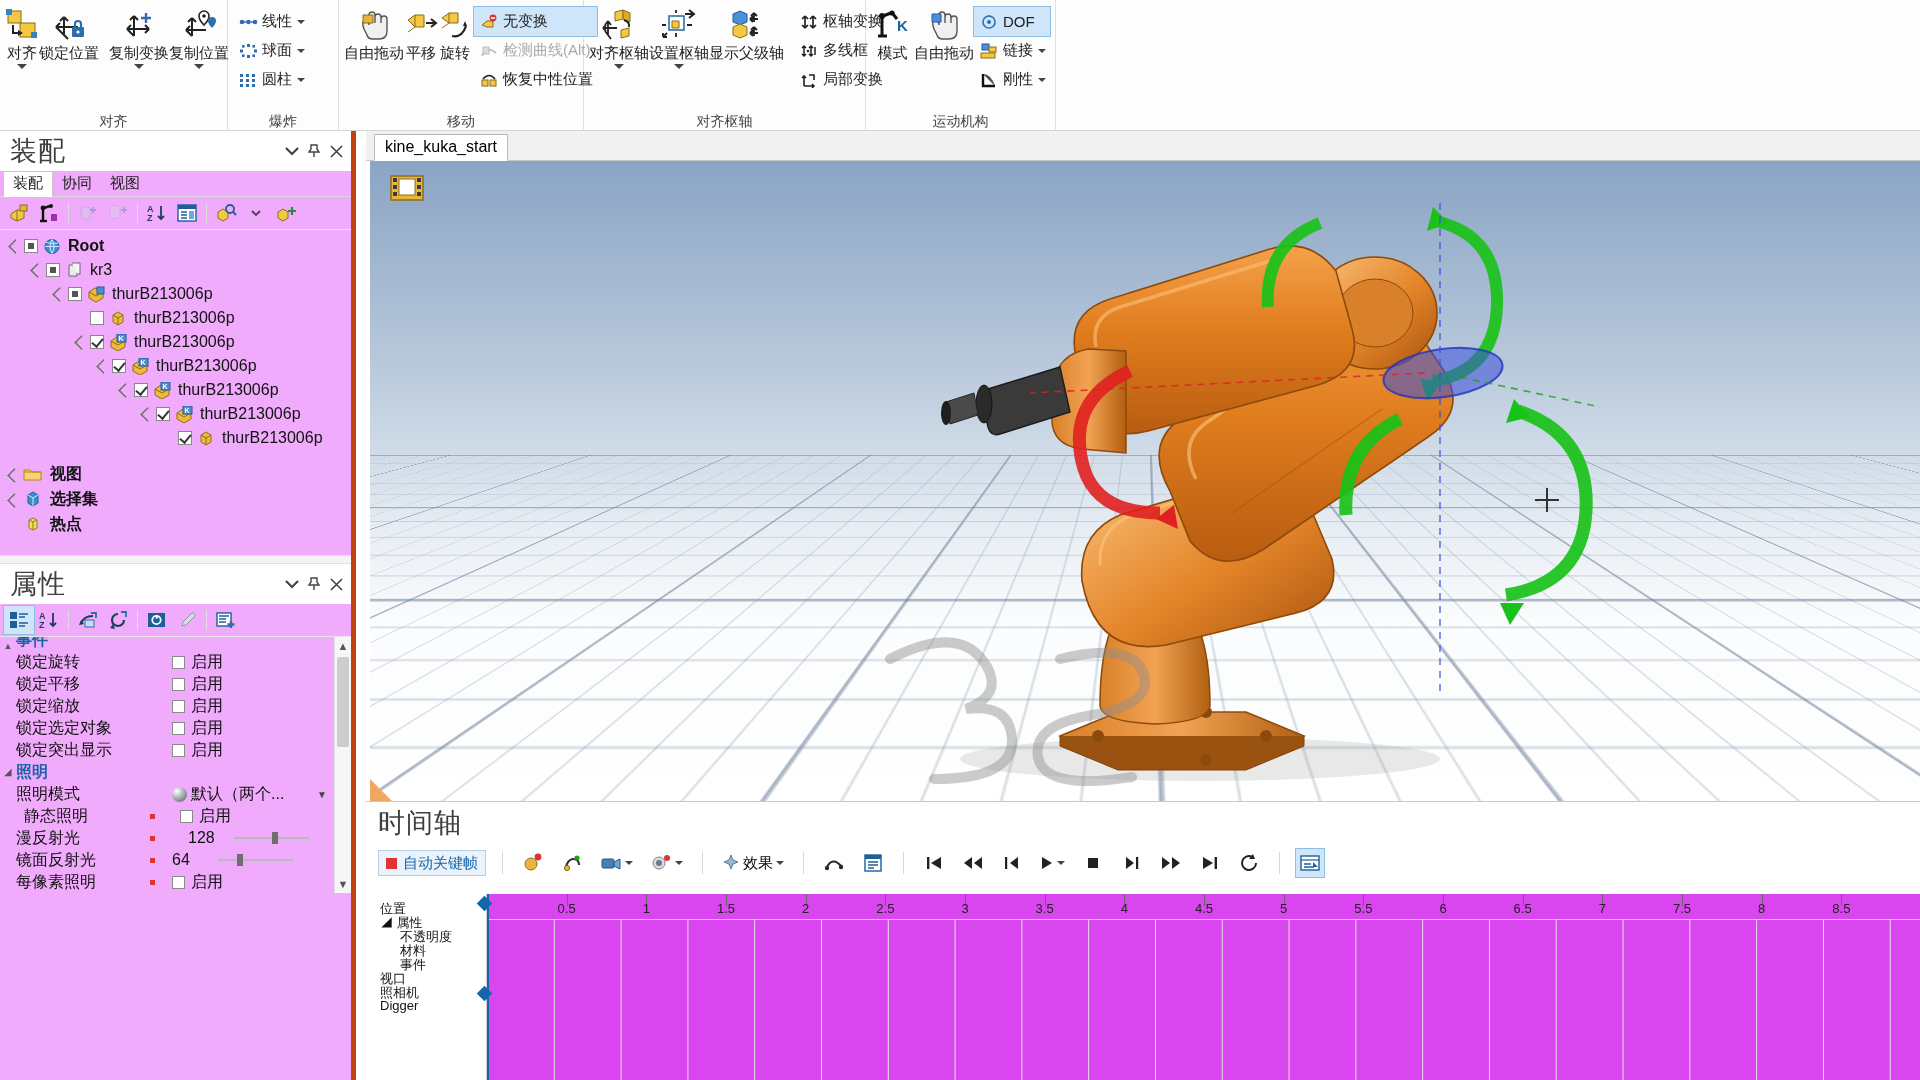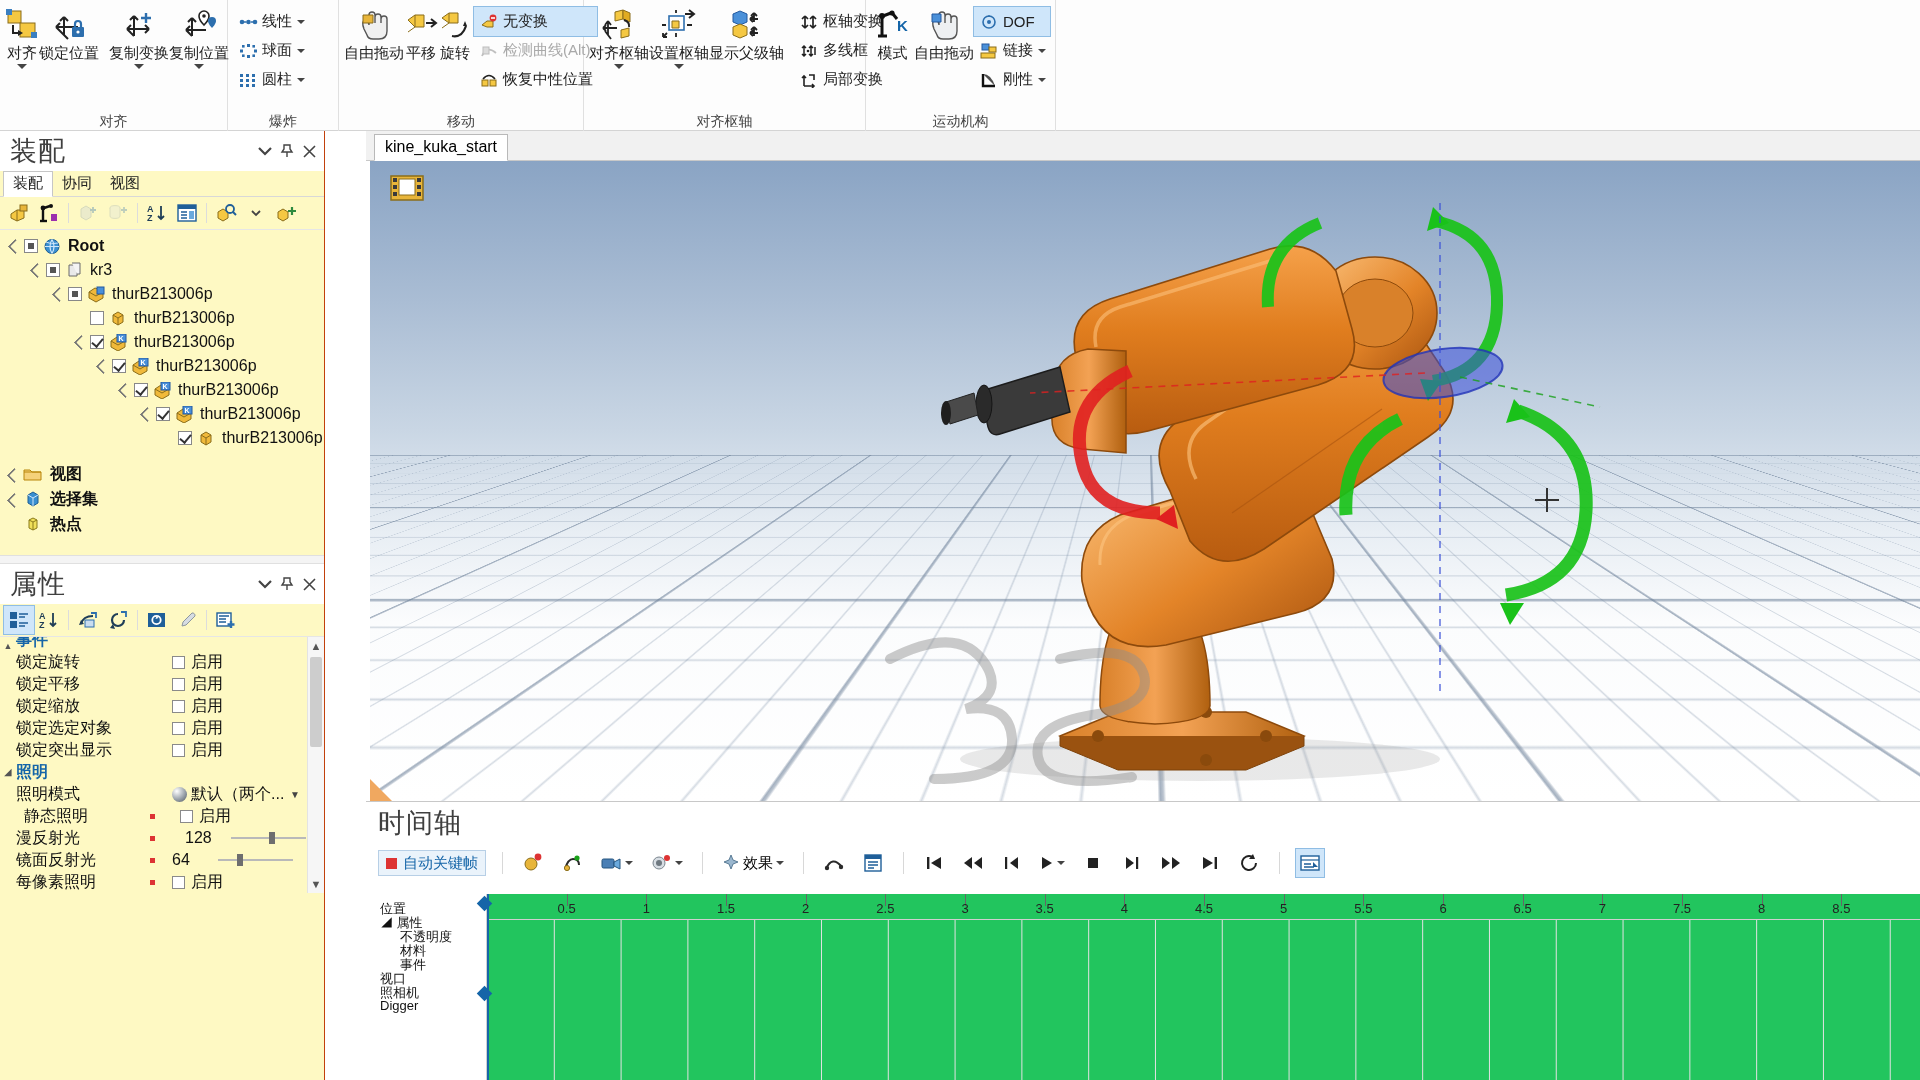--- a/index.html
+++ b/index.html
@@ -36,22 +36,22 @@
   .smallbtn .ico { width:22px; display:flex; justify-content:center; align-items:center; }
   .smallbtn .lbl { margin-left:3px; }
   .smallbtn .dd { margin-left:5px; width:0;height:0;
      border-left:4px solid transparent;border-right:4px solid transparent;
      border-top:4px solid #444; }
   .smallbtn.sel { background:#cfe6fa; outline:1px solid #8fbde4; }
   .smallbtn.dis { color:#a9a9a9; }
   .vsep { width:1px; background:#e2e2e2; height:82px; margin:4px 5px 0 5px; }
 
   
-  #leftpanel { position:absolute; left:0; top:131px; width:325px; height:949px;
-     background:#fef9c3; border-right:1px solid #c2410c; }
+  #leftpanel { position:absolute; left:0; top:131px; width:356px; height:949px;
+     background:#f0abfc; border-right:5px solid #c2410c; }
   .dockhdr { height:40px; display:flex; align-items:center; padding:0 4px 0 10px;
      background:#fff; }
   .dockhdr .t { font-size:27px; color:#3f3f3f; flex:1; letter-spacing:1px; }
   .dockhdr .hb { width:22px; height:22px; display:flex; align-items:center;
      justify-content:center; color:#555; font-size:14px; cursor:default; }
   .tabsrow { height:26px; display:flex; align-items:flex-end;
      border-bottom:1px solid #d8d8d8; padding-left:3px; }
   .tabsrow .tab { font-size:15px; padding:2px 9px 3px 9px; color:#222; cursor:default; }
   .tabsrow .tab.active { background:#fff; border:1px solid #c6c6c6; border-bottom:1px solid #fff;
      margin-bottom:-1px; }
@@ -145,21 +145,21 @@
      cursor:default;}
   .keybtn .sq{width:11px;height:11px;background:#d33;margin-right:6px;}
   .tlsep{width:1px;height:22px;background:#d8d8d8;margin:0 5px;}
   .dd2{margin-left:3px;width:0;height:0;border-left:4px solid transparent;
      border-right:4px solid transparent;border-top:4px solid #444;}
 
   #tltrack { position:absolute; left:0; right:0; top:92px; bottom:0; display:flex; }
   #tlnames { width:120px; position:relative; font-size:13px; color:#111; }
   #tlnames .nm { position:absolute; white-space:nowrap; }
   #tlgrid { flex:1; position:relative; border-left:1px solid #cfcfcf;
-     background:#22c55e; }
+     background:#d946ef; }
   #ruler { height:26px; position:relative; border-bottom:1px solid #cfcfcf; }
   .tick { position:absolute; top:0; width:1px; height:8px; background:#999; }
   .tick.maj { height:12px; background:#666; }
   .ticklbl { position:absolute; top:7px; font-size:13px; color:#222; transform:translateX(-50%); }
   #gridarea{position:absolute;left:0;right:0;top:26px;bottom:0;
      background-image:linear-gradient(90deg, #e2e2e2 1px, transparent 1px);
      background-size:66.8px 100%;}
   .kmarker{position:absolute;left:-8px;width:11px;height:11px;background:#1565a8;
      transform:rotate(45deg);}
   .vline{position:absolute;top:0;bottom:0;width:2px;background:#1565a8;}

